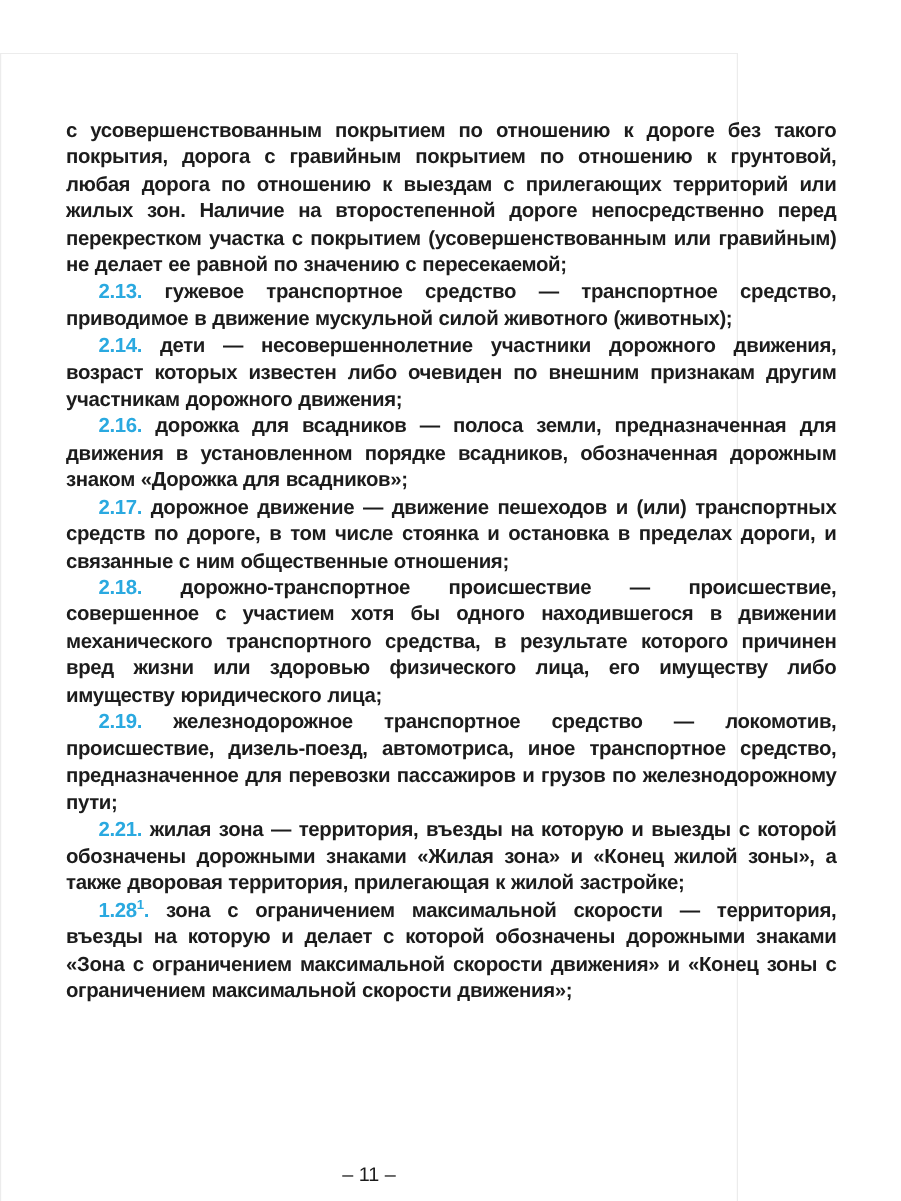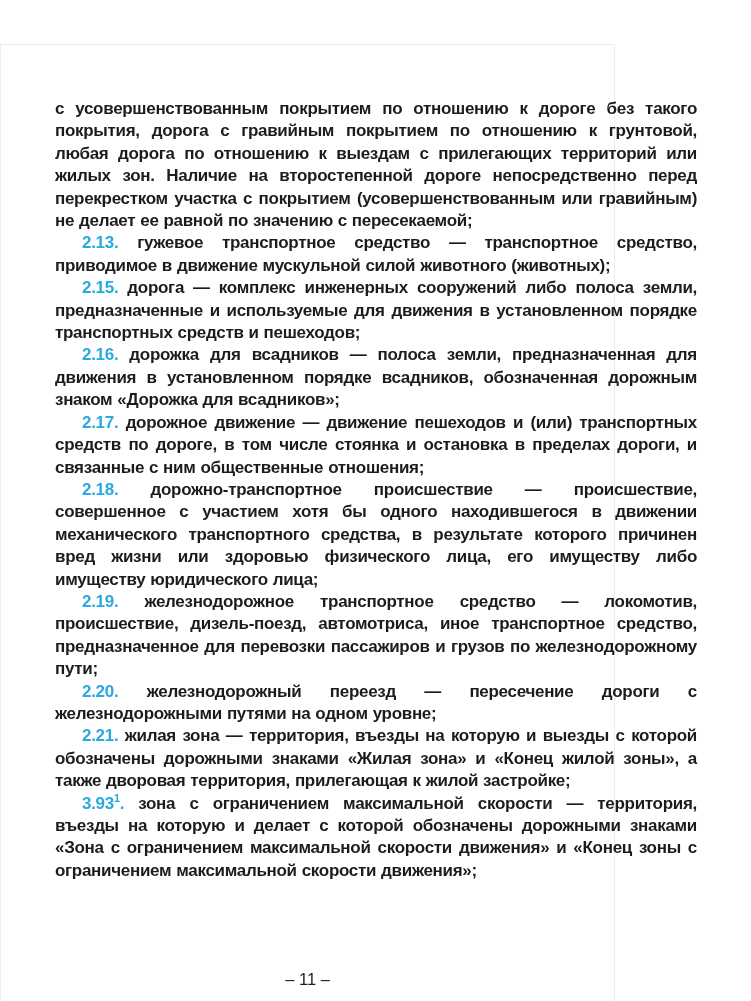--- a/index.html
+++ b/index.html
@@ -62,33 +62,32 @@
 <body>
 
 <div class="page">
   <div class="text-block">
 
     <p class="para no-indent"><span>с усовершенствованным покрытием по отношению к дороге без такого покрытия, дорога с гравийным покрытием по отношению к грунтовой, любая дорога по отношению к выездам с прилегающих территорий или жилых зон. Наличие на второстепенной дороге непосредственно перед перекрестком участка с покрытием (усовершенствованным или гравийным) не делает ее равной по значению с пересекаемой;</span></p>
 
 
     <p class="para"><span class="num">2.13.</span> <span>гужевое транспортное средство — транспортное средство, приводимое в движение мускульной силой животного (животных);</span></p>
 
+    <p class="para"><span class="num">2.14.</span> <span>дети — несовершеннолетние участники дорожного движения, возраст которых известен либо очевиден по внешним признакам другим участникам дорожного движения;</span></p>
 
-    <p class="para"><span class="num">2.15.</span> <span>дорога — комплекс инженерных сооружений либо полоса земли, предназначенные и используемые для движения в установленном порядке транспортных средств и пешеходов;</span></p>
 
     <p class="para"><span class="num">2.16.</span> <span>дорожка для всадников — полоса земли, предназначенная для движения в установленном порядке всадников, обозначенная дорожным знаком «Дорожка для всадников»;</span></p>
 
     <p class="para"><span class="num">2.17.</span> <span>дорожное движение — движение пешеходов и (или) транспортных средств по дороге, в том числе стоянка и остановка в пределах дороги, и связанные с ним общественные отношения;</span></p>
 
     <p class="para"><span class="num">2.18.</span> <span>дорожно-транспортное происшествие — происшествие, совершенное с участием хотя бы одного находившегося в движении механического транспортного средства, в результате которого причинен вред жизни или здоровью физического лица, его имуществу либо имуществу юридического лица;</span></p>
 
     <p class="para"><span class="num">2.19.</span> <span>железнодорожное транспортное средство — локомотив, происшествие, дизель-поезд, автомотриса, иное транспортное средство, предназначенное для перевозки пассажиров и грузов по железнодорожному пути;</span></p>
 
-    <p class="para"><span class="num">2.20.</span> <span>железнодорожный переезд — пересечение дороги с железнодорожными путями на одном уровне;</span></p>
 
     <p class="para"><span class="num">2.21.</span> <span>жилая зона — территория, въезды на которую и выезды с которой обозначены дорожными знаками «Жилая зона» и «Конец жилой зоны», а также дворовая территория, прилегающая к жилой застройке;</span></p>
 
-    <p class="para"><span class="num">3.93</span><sup class="num">1</sup><span class="num">.</span> <span>зона с ограничением максимальной скорости — территория, въезды на которую и делает с которой обозначены дорожными знаками «Зона с ограничением максимальной скорости движения» и «Конец зоны с ограничением максимальной скорости движения»;</span></p>
+    <p class="para"><span class="num">1.28</span><sup class="num">1</sup><span class="num">.</span> <span>зона с ограничением максимальной скорости — территория, въезды на которую и делает с которой обозначены дорожными знаками «Зона с ограничением максимальной скорости движения» и «Конец зоны с ограничением максимальной скорости движения»;</span></p>
 
   </div>
 
   <div class="footer">– 11 –</div>
 </div>
 
 </body></html>

